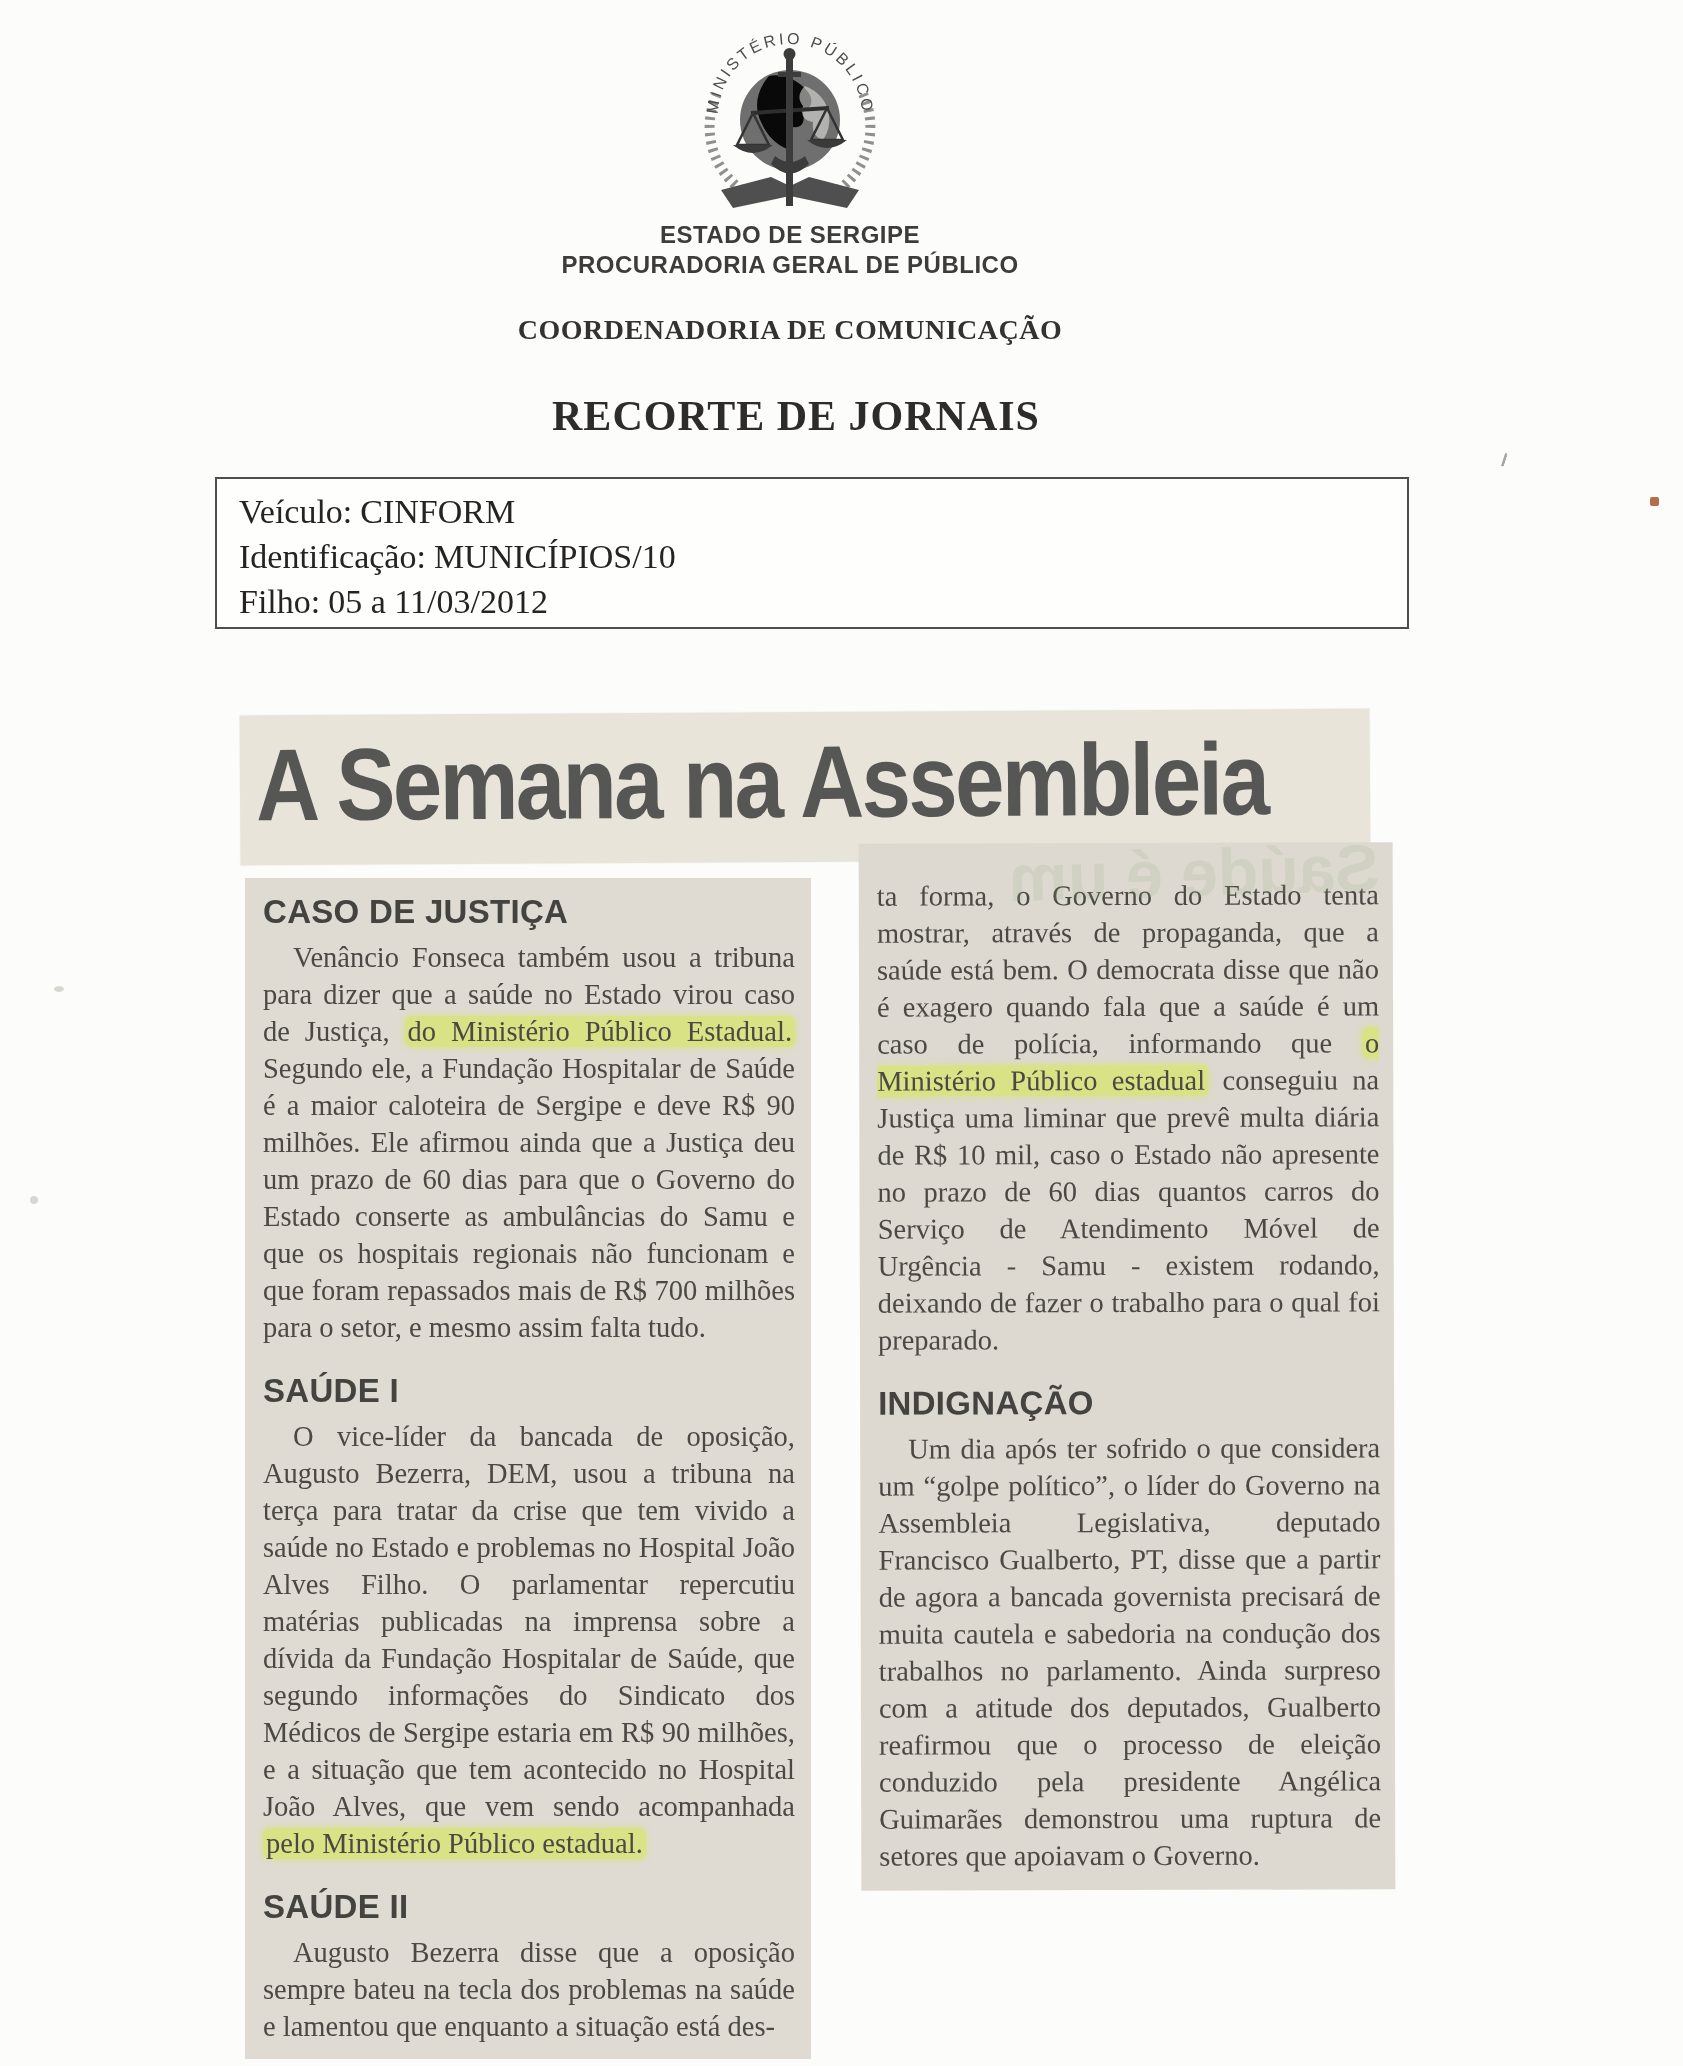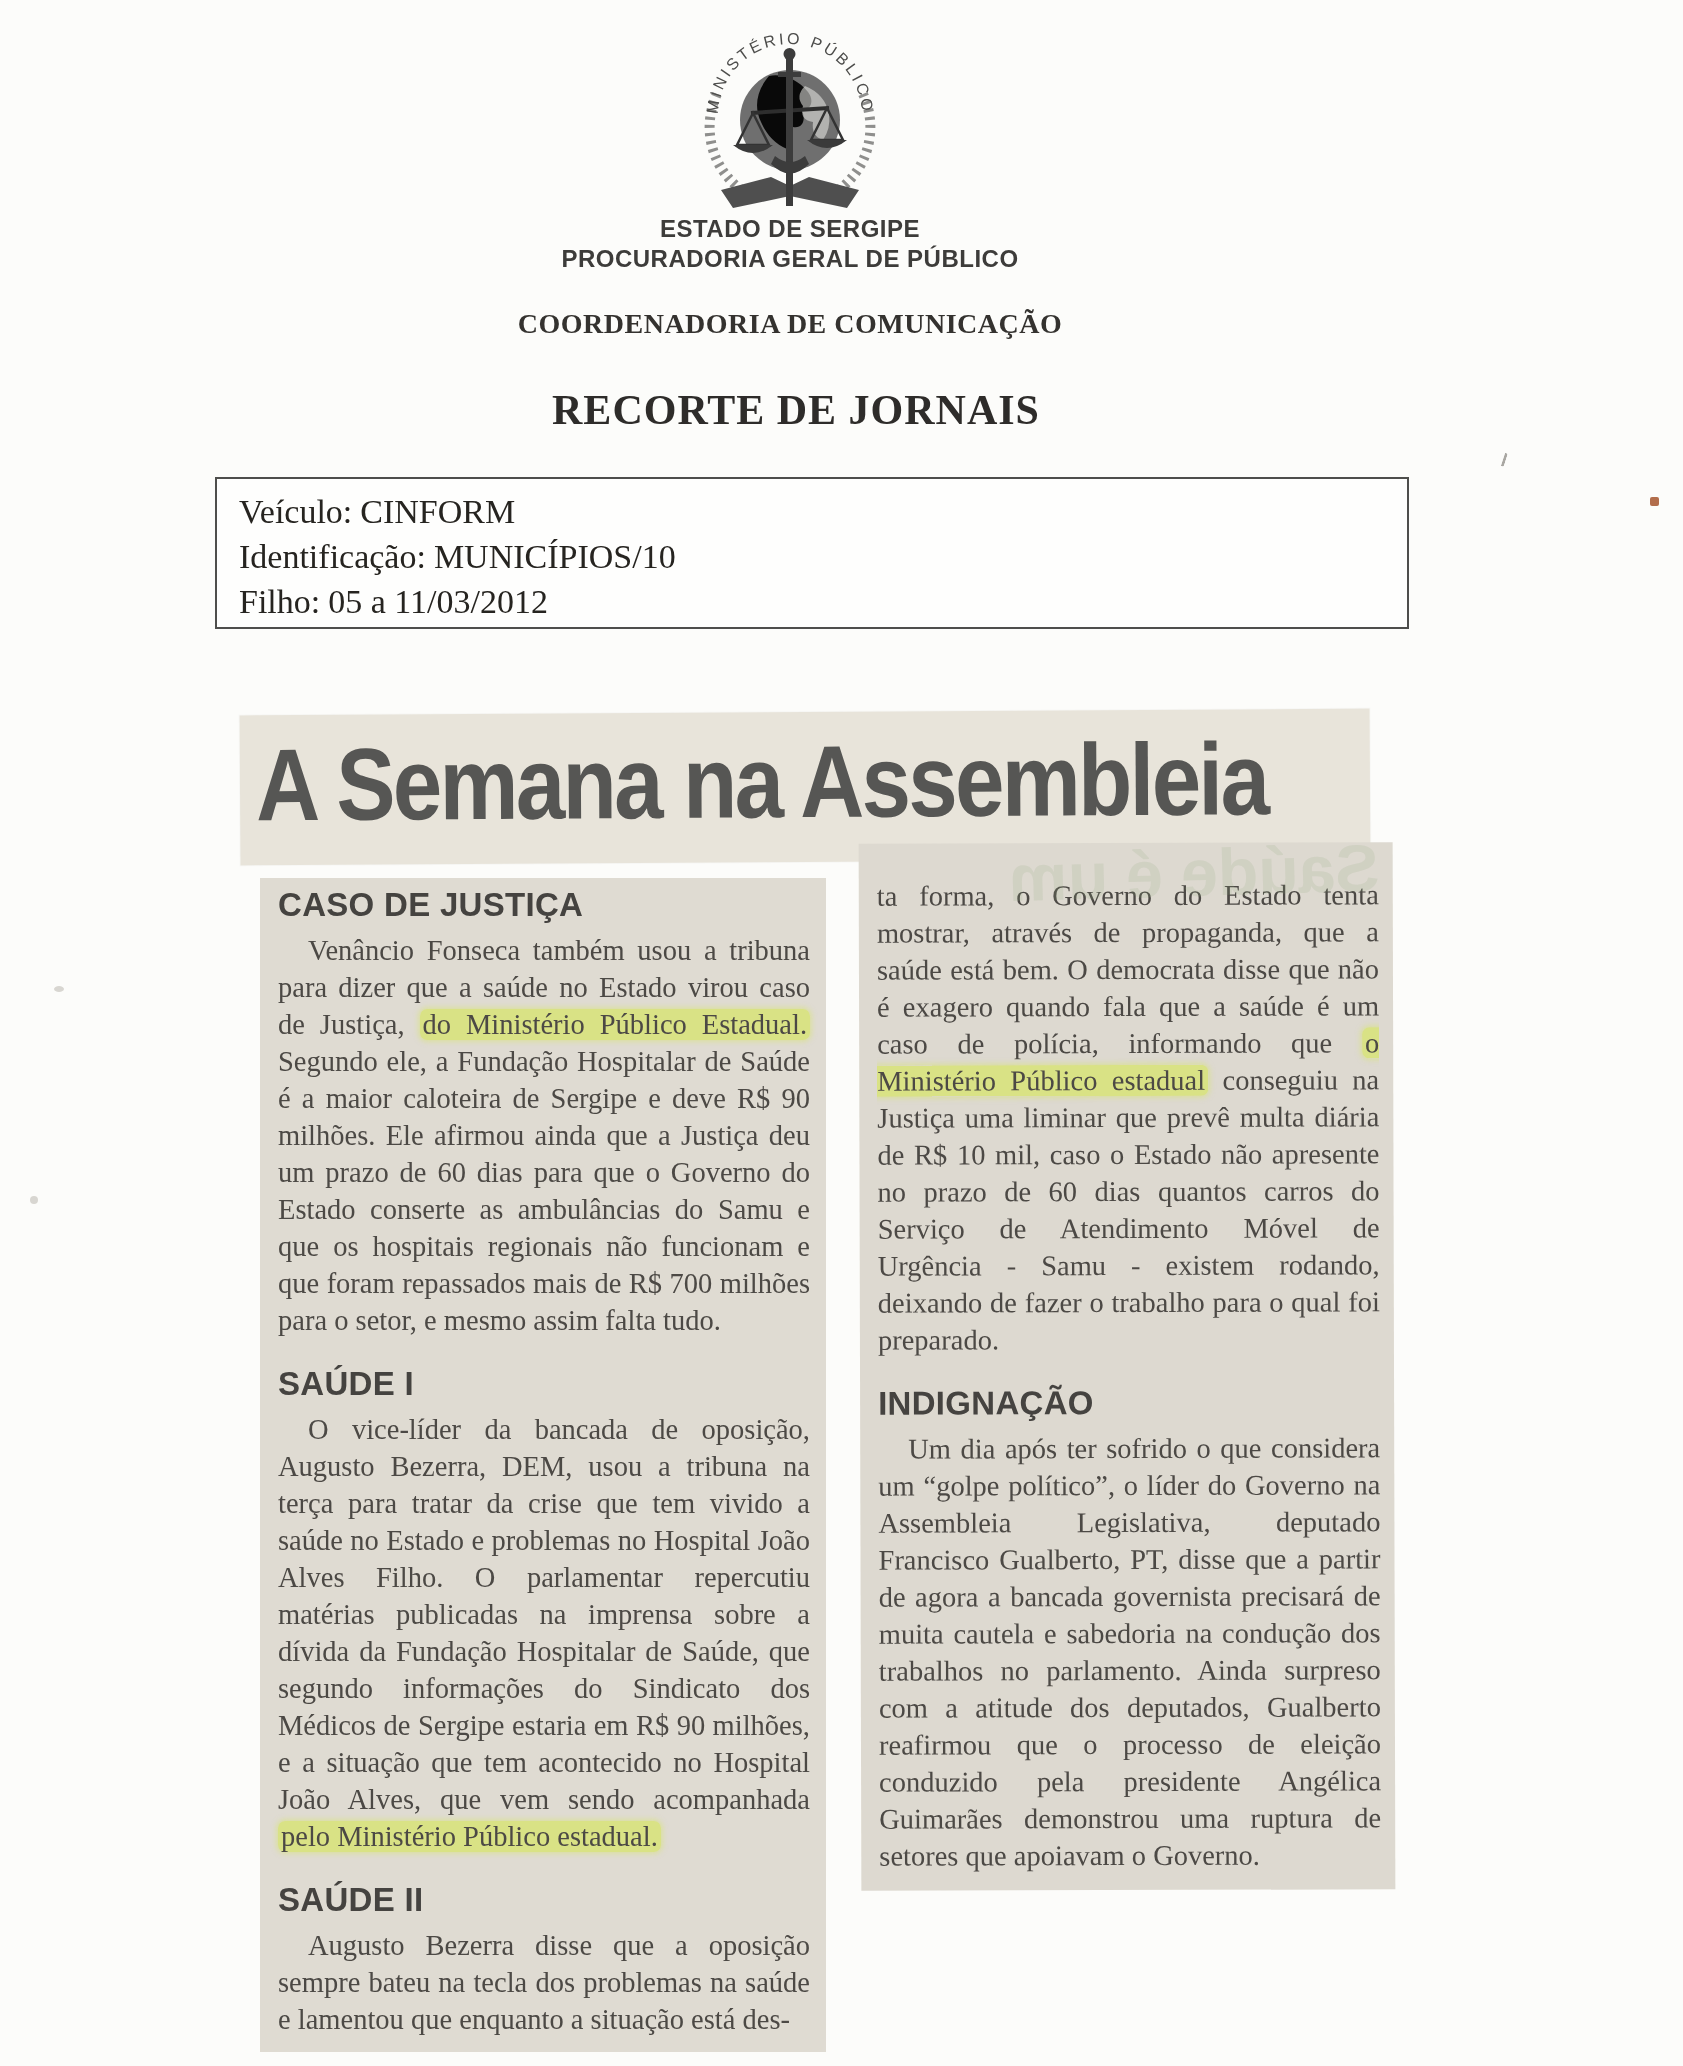--- a/index.html
+++ b/index.html
@@ -7,21 +7,21 @@
   body {
     position:relative;
     background:#fcfcfa;
     overflow:hidden;
     font-family:"Liberation Serif", serif;
     color:#3c3a36;
   }
   
   .letterhead { position:absolute; left:0; top:0; width:1580px; text-align:center; }
   .seal { display:block; margin:8px auto 0; }
-  .org-block { font-family:"Liberation Sans", sans-serif;
+  .org-block { margin-top:6px; font-family:"Liberation Sans", sans-serif;
                font-weight:bold; font-size:24px; line-height:30px; color:#3d3c3a; letter-spacing:0.5px; }
   .dept { margin-top:34px; font-family:"Liberation Serif", serif; font-weight:bold;
           font-size:28px; color:#34322f; letter-spacing:0.5px; }
   .doc-title { margin-top:46px; font-family:"Liberation Serif", serif; font-weight:bold;
                font-size:42px; color:#2e2c2a; letter-spacing:1px;padding-left:12px; }
   
   .info-box { position:absolute; left:215px; top:477px; width:1194px; height:152px;
               border:2px solid #4e4e4c; background:#fefefd; padding:10px 0 0 22px; }
   .info-row { font-size:34px; line-height:45px; color:#262420; }
   .info-row .lbl { margin-right:8px; }
@@ -32,21 +32,21 @@
   .speck { position:absolute; background:#d8d6d1; border-radius:50%; }
   
   .headline-clip { position:absolute; left:240px; top:712px; width:1130px; height:150px;
                    background:#e8e4da; transform:rotate(-0.35deg);
                    box-shadow:0 0 0 1px rgba(0,0,0,0.02); overflow:hidden; }
   .headline { position:absolute; left:16px; top:12px; white-space:nowrap;
               font-family:"Liberation Sans", sans-serif; font-weight:bold;
               font-size:102px; letter-spacing:-3px; color:#565654;
               transform:scaleX(0.87); transform-origin:left top; }
   .col-clip { position:absolute; background:#dfdbd2; }
-  .col-left  { left:260px; top:878px;  width:566px; padding:8px 16px 14px 18px; }
+  .col-left  { left:245px; top:878px;  width:566px; padding:15px 16px 14px 18px; }
   .col-right { left:860px; top:843px;  width:534px; padding:34px 14px 16px 18px;
                background:#ddd9d0; transform:rotate(-0.15deg); }
   .ghost { position:absolute; top:-8px; right:14px;
            font-family:"Liberation Sans", sans-serif; font-weight:bold; font-size:66px;
            color:rgba(140,170,125,0.16); transform:scaleX(-1) rotate(1.5deg);
            white-space:nowrap; pointer-events:none; }
   .sec-title { font-family:"Liberation Sans", sans-serif; font-weight:bold;
                font-size:33px; line-height:38px; color:#454340; letter-spacing:0.3px;
                margin:26px 0 8px; }
   .sec:first-child .sec-title { margin-top:0; }

